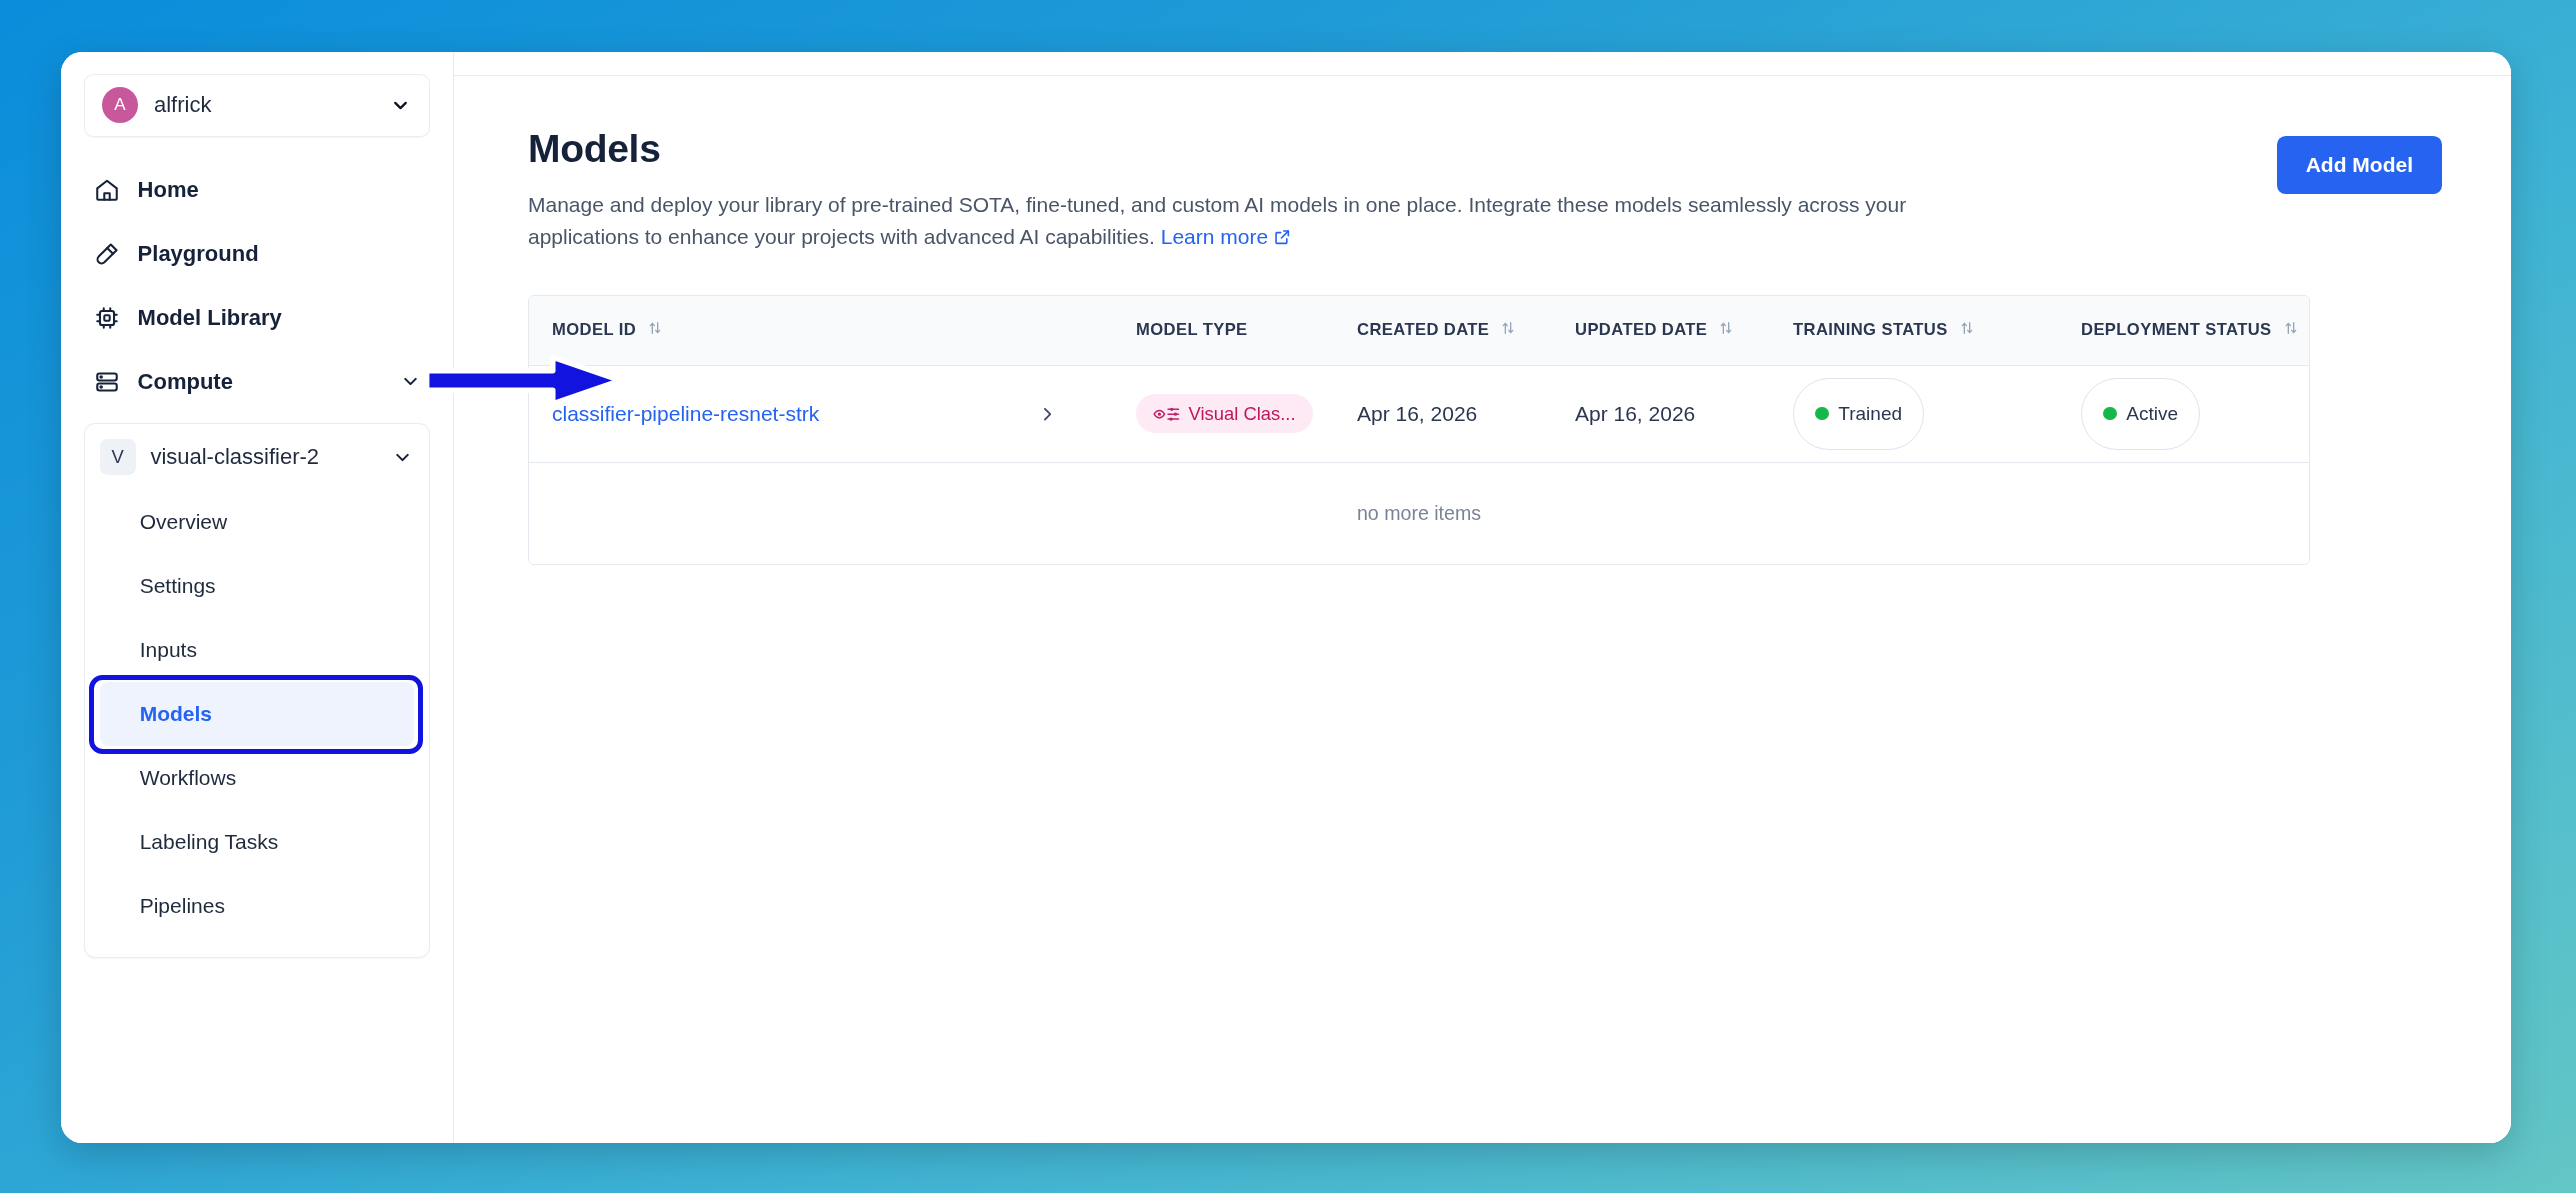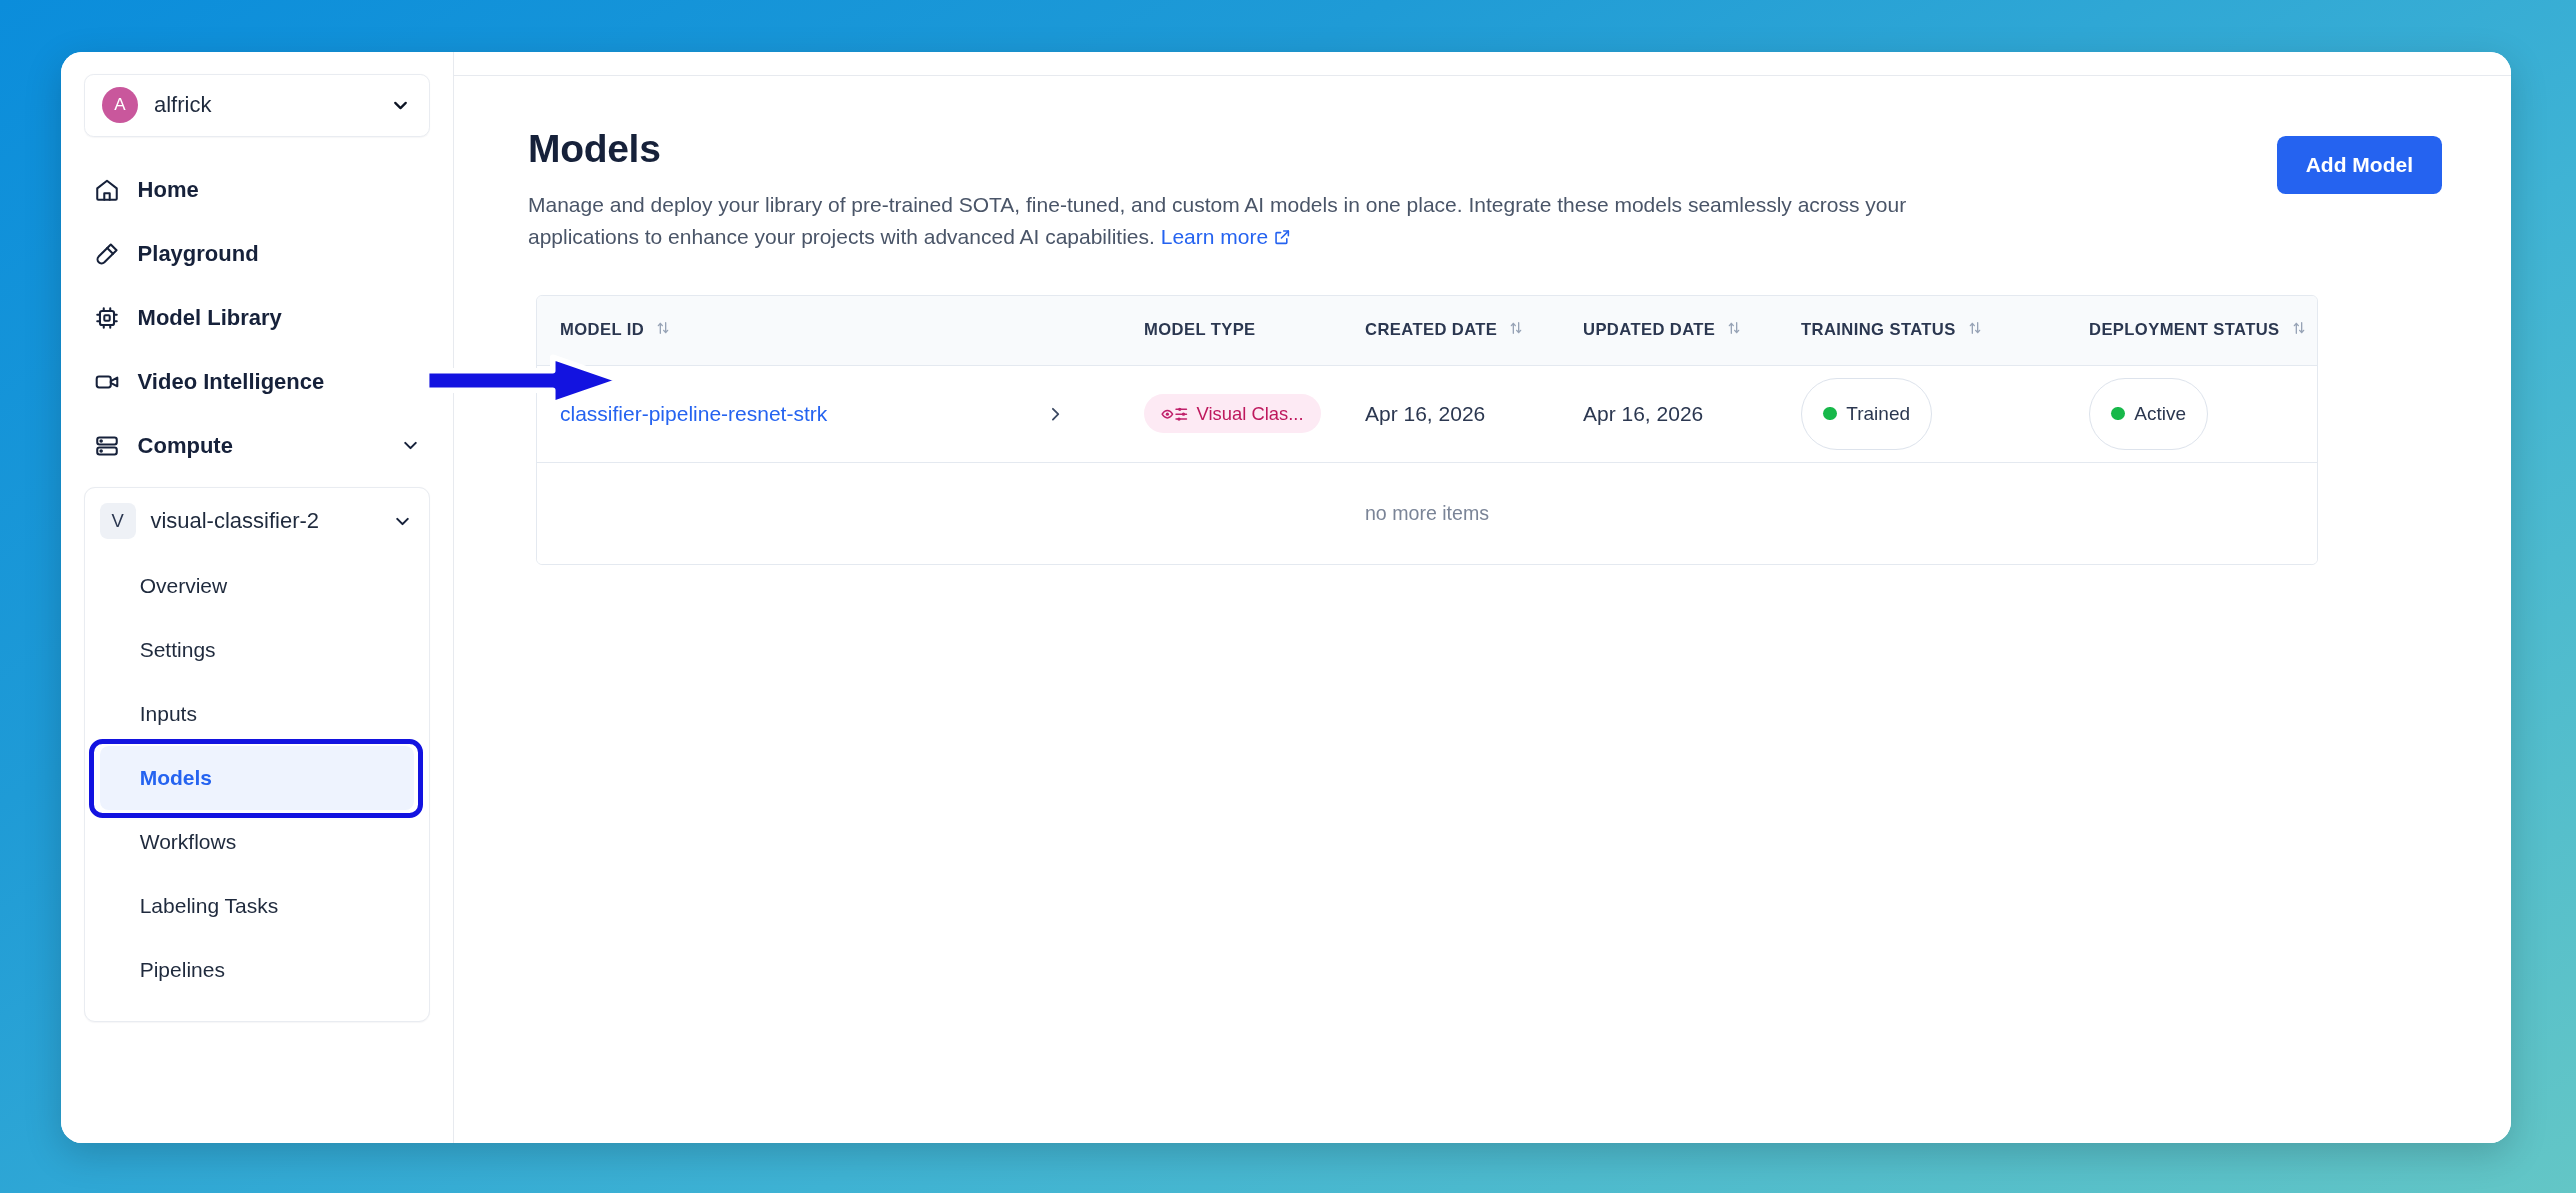--- a/index.html
+++ b/index.html
@@ -211,21 +211,20 @@
     font-family: "Liberation Sans", sans-serif;
   }
 
   
   .table-wrap {
     margin-top: 42px;
     border: 1.2px solid #e4e9f0;
     border-radius: 6.1px;
     overflow: hidden;
     width: 1782px;
-    margin-left: 8px;
   }
   table { width: 100%; border-collapse: collapse; table-layout: fixed; }
   thead th {
     background: #f8fafc;
     text-align: left;
     font-size: 16.6px;
     font-weight: 700;
     color: #2b3750;
     letter-spacing: 0.4px;
     padding: 21px 0 21px 0;
@@ -351,29 +350,20 @@
         <span class="nav-icon">
           <svg viewBox="0 0 24 24" fill="none" stroke="#16213a" stroke-width="1.9" stroke-linecap="round" stroke-linejoin="round">
               <rect x="5.5" y="5.5" width="13" height="13" rx="2"></rect>
               <rect x="9.5" y="9.5" width="5" height="5" rx="1"></rect>
               <path d="M9 5.5V3M15 5.5V3M9 21v-2.5M15 21v-2.5M5.5 9H3M5.5 15H3M21 9h-2.5M21 15h-2.5"></path>
             </svg>
         </span>
         <span class="nav-label">Model Library</span>
       </div>
 
-      <div class="nav-item">
-        <span class="nav-icon">
-          <svg viewBox="0 0 24 24" fill="none" stroke="#16213a" stroke-width="1.9" stroke-linecap="round" stroke-linejoin="round">
-              <rect x="2.5" y="7" width="13" height="10" rx="2.2"></rect>
-              <path d="M15.5 11.2 21.5 8v8l-6-3.2z"></path>
-            </svg>
-        </span>
-        <span class="nav-label">Video Intelligence</span>
-      </div>
 
       <div class="nav-item">
         <span class="nav-icon">
           <svg viewBox="0 0 24 24" fill="none" stroke="#16213a" stroke-width="1.9" stroke-linecap="round" stroke-linejoin="round">
               <rect x="3" y="4.2" width="18" height="6.4" rx="2"></rect>
               <rect x="3" y="13.4" width="18" height="6.4" rx="2"></rect>
               <circle cx="6.6" cy="7.4" r="0.7" fill="#16213a"></circle>
               <circle cx="6.6" cy="16.6" r="0.7" fill="#16213a"></circle>
             </svg>
         </span>

